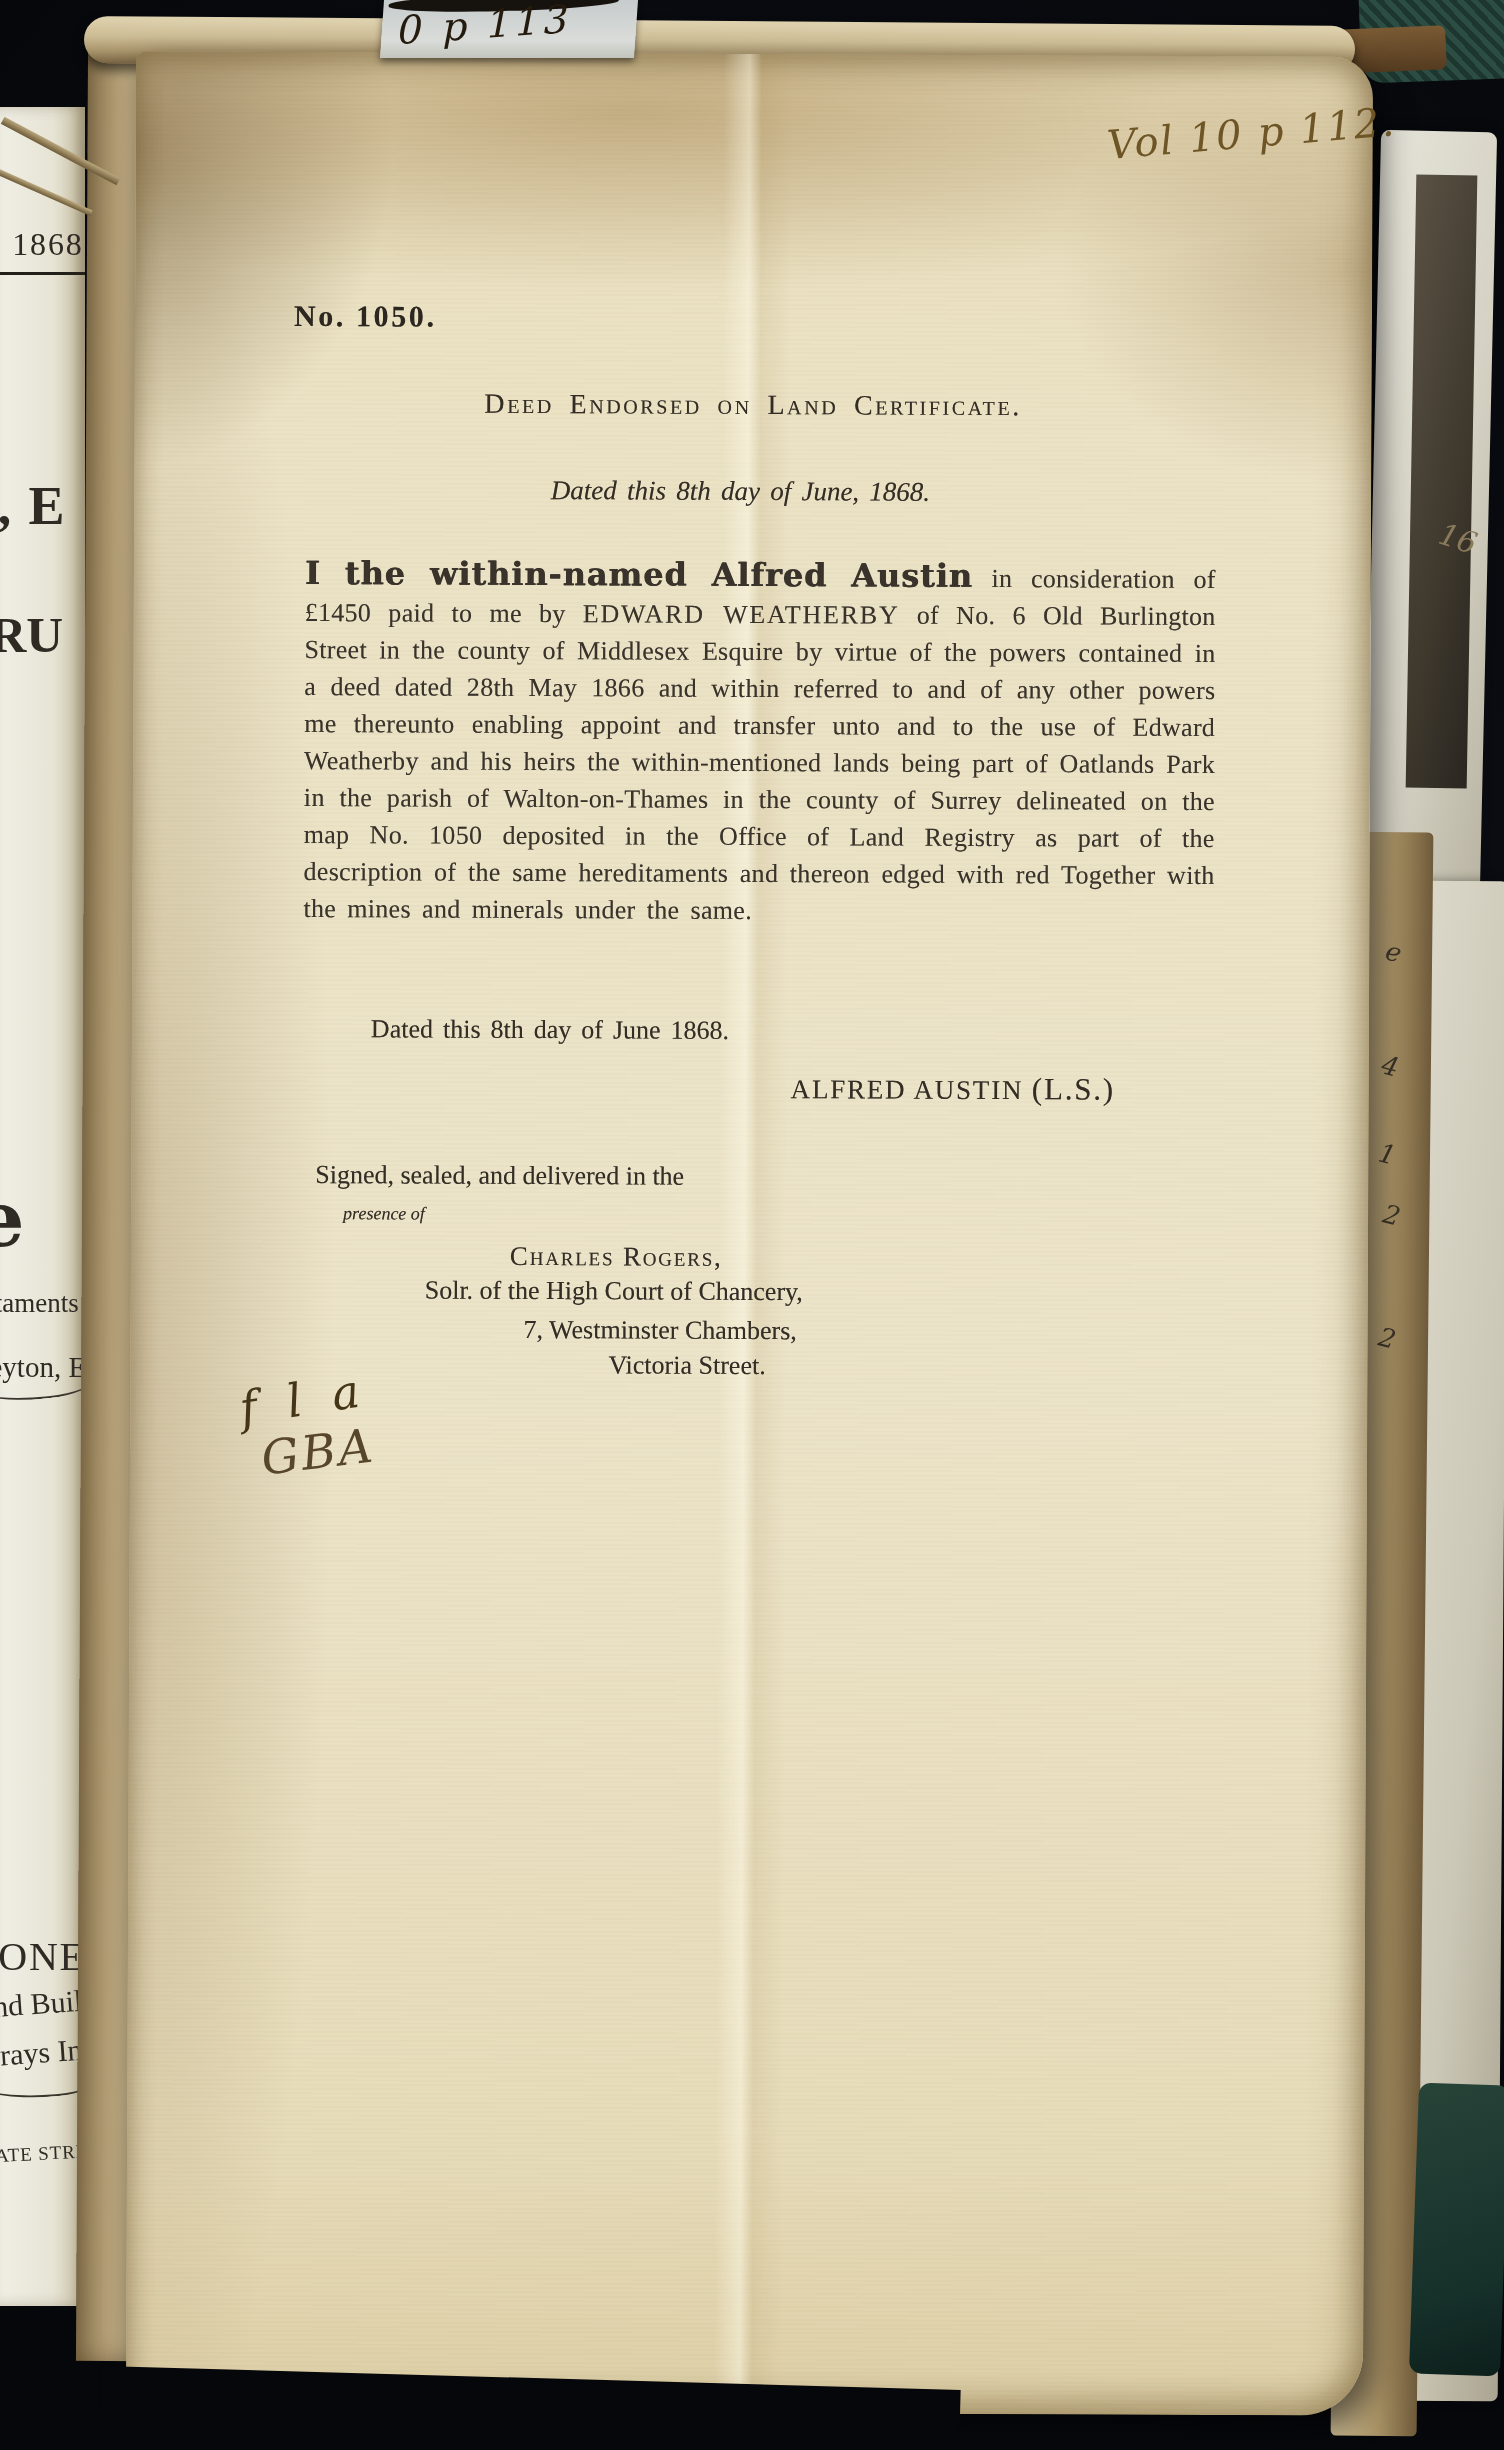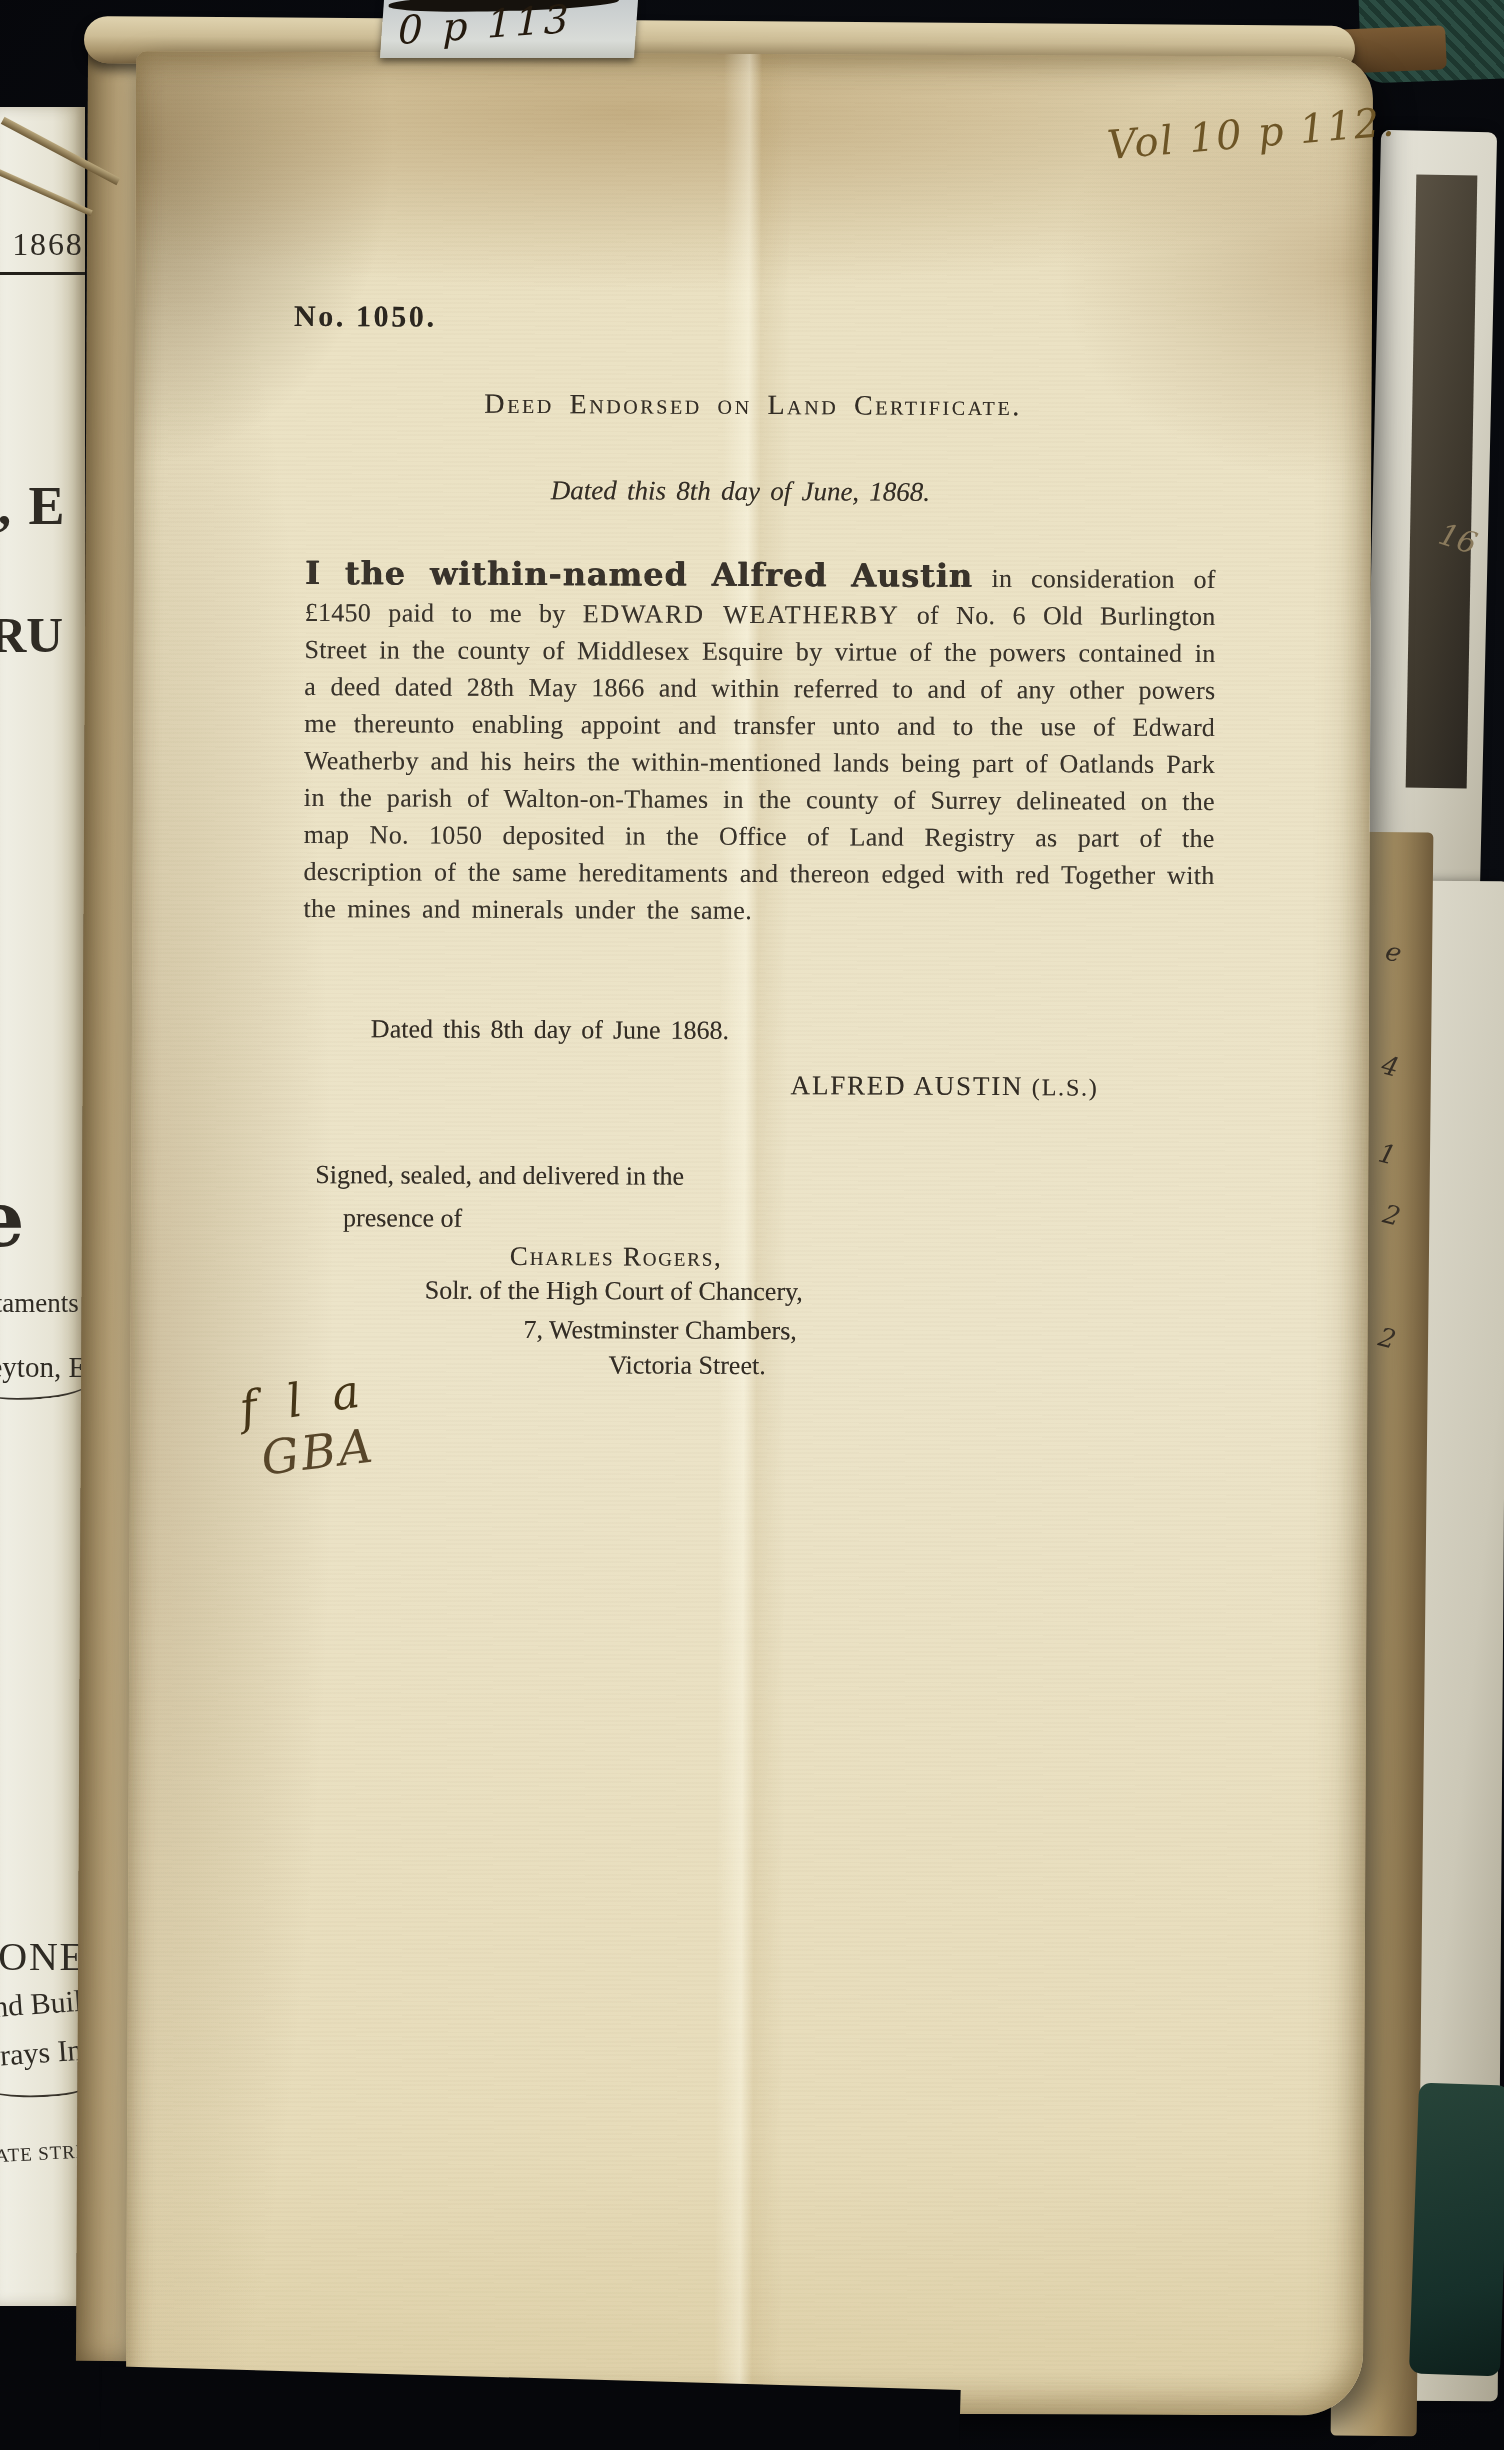--- a/index.html
+++ b/index.html
@@ -142,24 +142,24 @@
     <span class="print" style="left:159px;top:247px;font-size:30px;font-weight:700;letter-spacing:2.6px;color:#2c2720;">No. 1050.</span>
 
     <div class="print centered sc" style="top:335px;font-size:28px;letter-spacing:2.6px;word-spacing:6.1px;">Deed Endorsed on Land Certificate.</div>
 
     <div class="print centered" style="top:422px;font-size:27px;font-style:italic;word-spacing:3.5px;transform:translateX(-12.3px);">Dated this 8th day of June, 1868.</div>
 
     <p class="body-text"><span class="blackletter">I the within-named Alfred Austin</span><span> in consideration of £1450 paid to me by </span><span class="grantee-caps">EDWARD WEATHERBY</span><span> of No. 6 Old Burlington Street in the county of Middlesex Esquire by virtue of the powers contained in a deed dated 28th May 1866 and within referred to and of any other powers me thereunto enabling appoint and transfer unto and to the use of Edward Weatherby and his heirs the within-mentioned lands being part of Oatlands Park in the parish of Walton-on-Thames in the county of Surrey delineated on the map No. 1050 deposited in the Office of Land Registry as part of the description of the same hereditaments and thereon edged with red  Together with the mines and minerals under the same.</span></p>
 
     <span class="print" style="left:239px;top:962px;font-size:26px;word-spacing:3.5px;">Dated this 8th day of June 1868.</span>
 
-    <span class="print" style="left:659px;top:1016px;font-size:27px;letter-spacing:1.8px;"><span>ALFRED AUSTIN</span> <span class="sc" style="font-size:24px;margin-top:36px;">(L.S.)</span></span>
+    <span class="print" style="left:659px;top:1016px;font-size:27px;letter-spacing:1.8px;"><span>ALFRED AUSTIN</span> <span class="sc" style="font-size:31px;margin-top:36px;">(L.S.)</span></span>
 
     <span class="print" style="left:184px;top:1108px;font-size:26px;">Signed, sealed, and delivered in the</span>
-    <span class="print" style="left:212px;top:1151px;font-size:26px;">presence of</span>
+    <span class="print" style="left:212px;top:1151px;font-size:18px;font-style:italic;">presence of</span>
     <span class="print sc" style="left:379px;top:1188px;font-size:27px;letter-spacing:1.8px;text-align:center;">Charles Rogers,</span>
     <span class="print" style="left:294px;top:1223px;font-size:26px;">Solr. of the High Court of Chancery,</span>
     <span class="print" style="left:393px;top:1262px;font-size:26px;">7, Westminster Chambers,</span>
     <span class="print" style="left:478px;top:1297px;font-size:26px;">Victoria Street.</span>
 
     <span class="hand" style="left:109px;top:1320px;font-size:46px;color:#453517;transform:rotate(-9deg);letter-spacing:8px;">f l a</span>
     <span class="hand" style="left:131px;top:1372px;font-size:47px;color:#57462a;transform:rotate(-7deg);letter-spacing:2.6px;">GBA</span>
   </div>
 
   <div class="abs cut-bl"></div>

